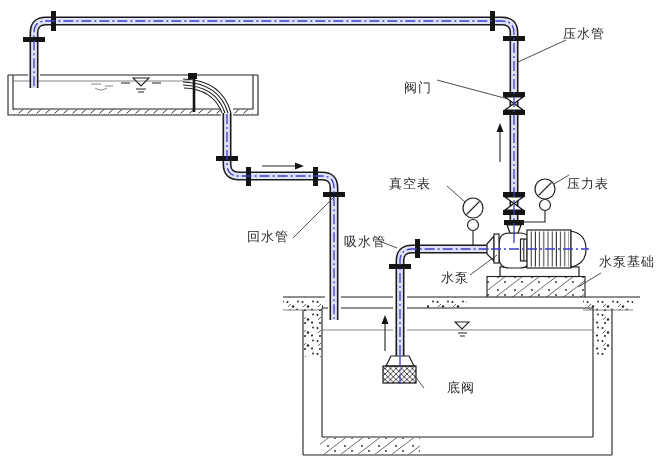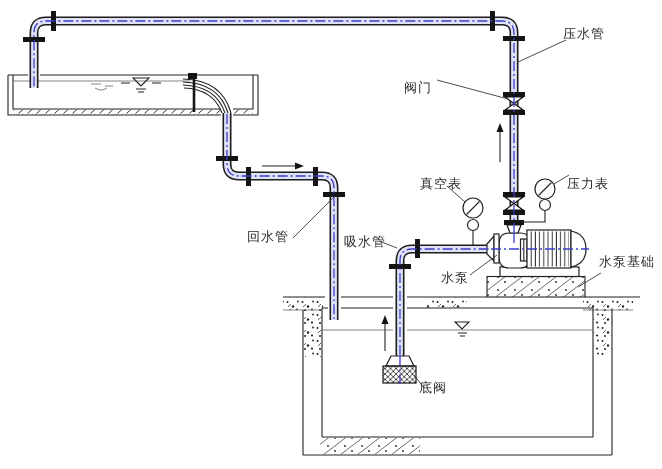--- a/index.html
+++ b/index.html
@@ -183,20 +183,20 @@
     <path class="leader" d="M293 238 L335 196"></path>
     <path class="leader" d="M379 241 L397 248"></path>
     <path class="leader" d="M470 275 L497 255"></path>
     <path class="leader" d="M601 273 L578 287"></path>
     <path class="leader" d="M424 388 L414 375"></path>
   </g>
 </svg>
 
 <div class="label" style="left:563px; top:26px;">压水管</div>
 <div class="label" style="left:404px; top:71px;margin-top:9px;">阀门</div>
-<div class="label" style="left:420px; top:176px;">真空表</div>
+<div class="label" style="left:389px; top:176px;">真空表</div>
 <div class="label" style="left:567px; top:176px;">压力表</div>
 <div class="label" style="left:247px; top:229px;text-align:center;">回水管</div>
 <div class="label" style="left:344px; top:234px;">吸水管</div>
 <div class="label" style="left:441px; top:270px;">水泵</div>
 <div class="label" style="left:599px; top:255px;font-family:Liberation Mono, monospace;">水泵基础</div>
-<div class="label" style="left:419px; top:380px;">底阀</div>
+<div class="label" style="left:447px; top:380px;">底阀</div>
 </div>
 
 </body></html>

